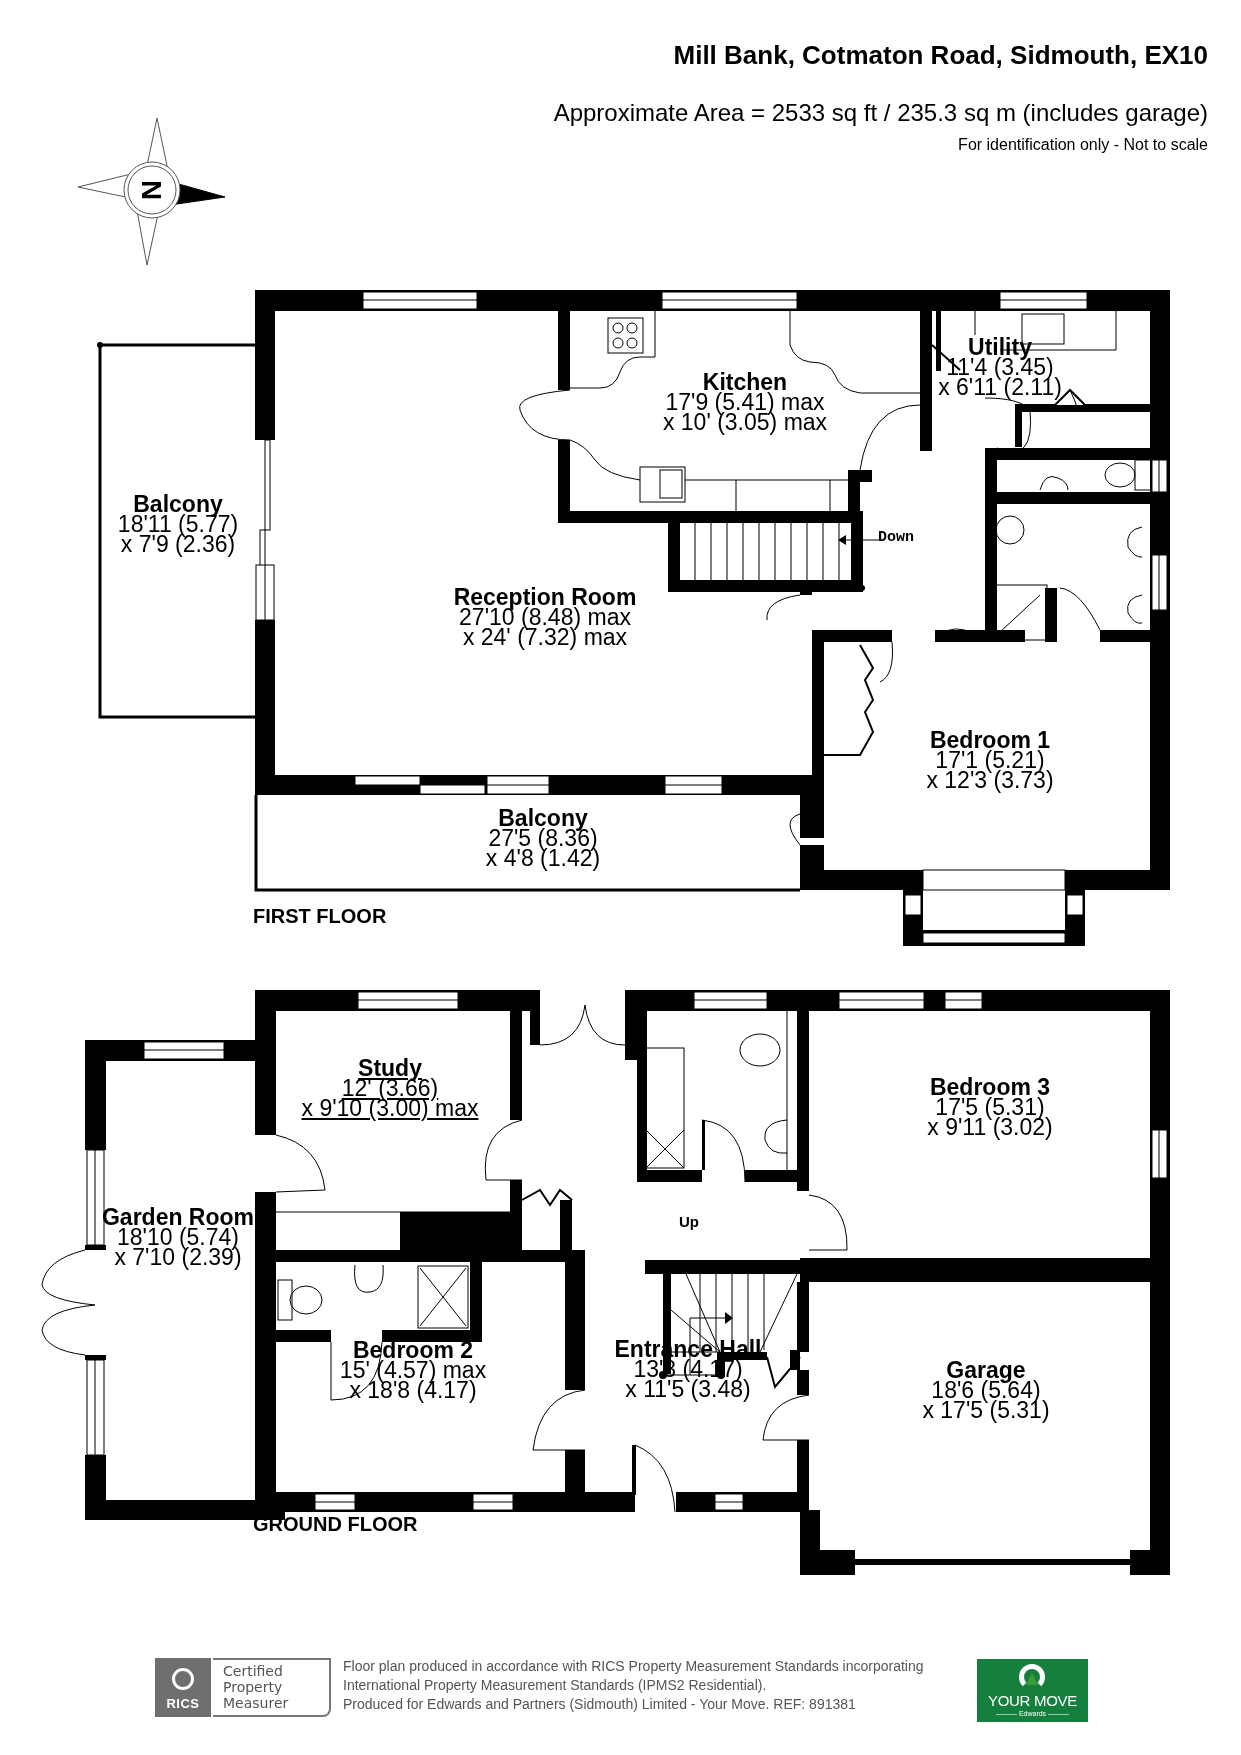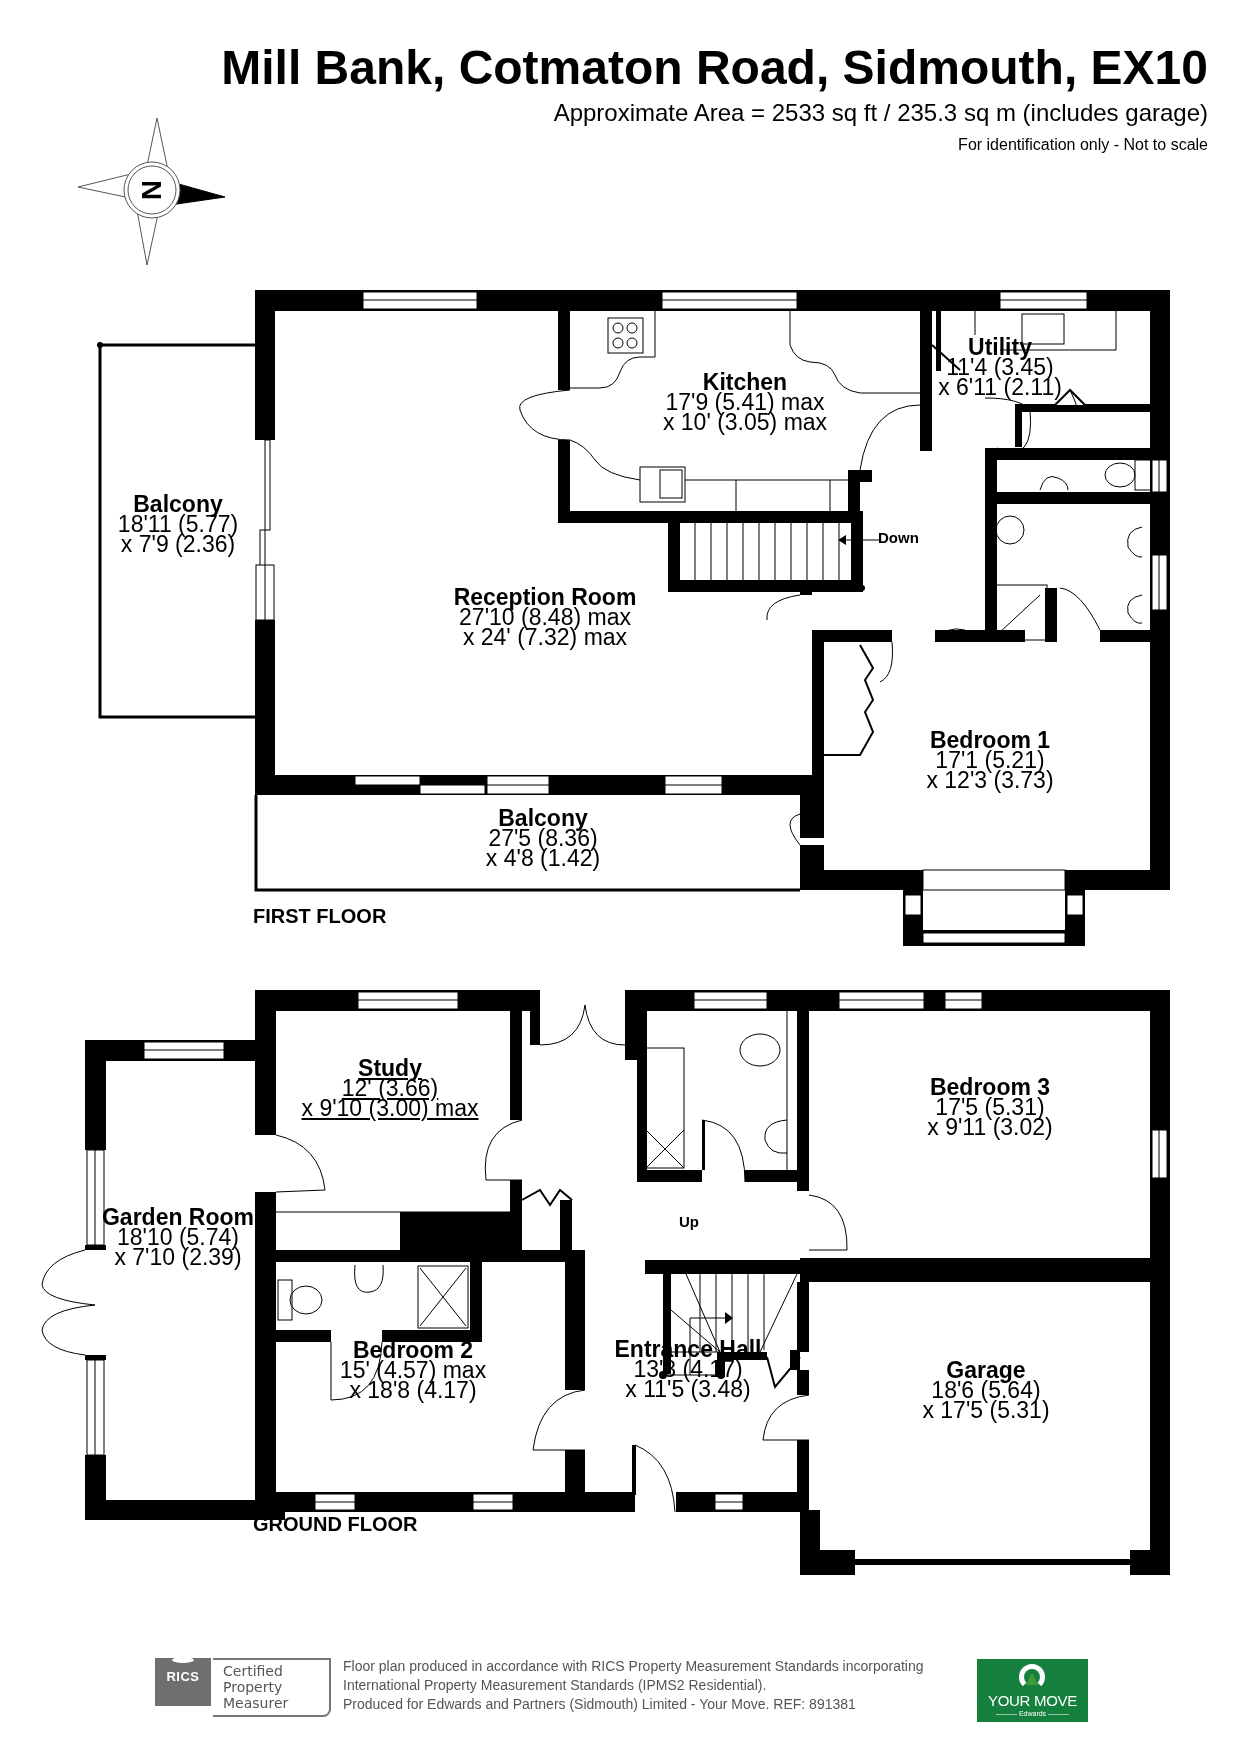--- a/index.html
+++ b/index.html
@@ -1,28 +1,28 @@
 <!DOCTYPE html>
 <html><head>
 <meta charset="utf-8">
 <style>
   html,body{margin:0;padding:0;background:#fff;}
   body{width:1241px;height:1755px;position:relative;overflow:hidden;font-family:"Liberation Sans",sans-serif;color:#000;}
-  .title{position:absolute;right:33px;top:40px;font-size:48px;font-weight:bold;letter-spacing:0;white-space:nowrap;}
+  .title{position:absolute;right:33px;top:40px;font-size:26px;font-weight:bold;letter-spacing:0;white-space:nowrap;}
   .subtitle{position:absolute;right:33px;top:99px;font-size:24px;white-space:nowrap;}
   .note{position:absolute;right:33px;top:136px;font-size:16px;white-space:nowrap;}
   svg.plan{position:absolute;left:0;top:0;}
   .room-label{position:absolute;text-align:center;font-size:23px;line-height:20px;white-space:nowrap;transform:translateX(-50%);}
   .room-label .name{font-weight:bold;display:block;}
   .room-label .dim{display:block;}
   .floor-label{position:absolute;font-size:20px;font-weight:bold;white-space:nowrap;}
   .stair-label{position:absolute;font-size:15px;font-weight:bold;}
   .footer{position:absolute;left:0;top:1650px;width:1241px;height:80px;}
   .rics{position:absolute;left:155px;top:8px;width:176px;height:59px;display:flex;}
-  .rics-mark{width:56px;height:48px;background:#6f6f6f;color:#fff;display:flex;flex-direction:column;align-items:center;justify-content:flex-end;padding-bottom:22px;box-sizing:border-box;}
+  .rics-mark{width:56px;height:59px;background:#6f6f6f;color:#fff;display:flex;flex-direction:column;align-items:center;justify-content:flex-end;padding-bottom:6px;box-sizing:border-box;}
   .rics-mark .lion{width:22px;height:22px;border-radius:50%;border:3px solid #fff;margin-bottom:6px;box-sizing:border-box;}
   .rics-mark .txt{font-size:13px;font-weight:bold;letter-spacing:0.5px;}
   .rics-cert{flex:1;border:2px solid #777;border-left:none;border-radius:0 0 8px 0;margin-left:2px;padding:3px 0 4px 10px;box-sizing:border-box;color:#555;font-size:14px;font-weight:normal;line-height:16px;font-family:"DejaVu Sans",sans-serif;}
   .footer-text{position:absolute;left:343px;top:7px;font-size:14px;line-height:19px;color:#555;white-space:nowrap;}
   .yourmove{position:absolute;left:977px;top:9px;width:111px;height:63px;background:#15803d;color:#fff;text-align:center;}
   .ym-ring{position:absolute;left:42px;top:5px;width:26px;height:26px;border-radius:50%;border:5px solid #fff;box-sizing:border-box;border-bottom-color:transparent;}
   .ym-arrow{position:absolute;left:49px;top:14px;width:0;height:0;border-left:6px solid transparent;border-right:6px solid transparent;border-bottom:12px solid #3e9b36;}
   .ym-name{position:absolute;left:0;right:0;top:33px;font-size:15px;letter-spacing:-0.3px;}
   .ym-sub{position:absolute;left:0;right:0;top:51px;font-size:7px;}
 </style>
@@ -333,21 +333,21 @@
 <div class="room-label" style="left:990px;top:730px;">
   <span class="name">Bedroom 1</span>
   <span class="dim">17'1 (5.21)</span>
   <span class="dim">x 12'3 (3.73)</span>
 </div>
 <div class="room-label" style="left:543px;top:808px;">
   <span class="name">Balcony</span>
   <span class="dim">27'5 (8.36)</span>
   <span class="dim">x 4'8 (1.42)</span>
 </div>
-<div class="stair-label" style="left:878px;top:529px;">Down</div>
+<div class="stair-label" style="left:878px;top:529px;font-family:Liberation Mono, monospace;">Down</div>
 <div class="floor-label" style="left:253px;top:905px;">FIRST FLOOR</div>
 
 <div class="room-label" style="left:390px;top:1058px;text-decoration:underline;">
   <span class="name">Study</span>
   <span class="dim">12' (3.66)</span>
   <span class="dim">x 9'10 (3.00) max</span>
 </div>
 <div class="room-label" style="left:178px;top:1207px;">
   <span class="name">Garden Room</span>
   <span class="dim">18'10 (5.74)</span>

